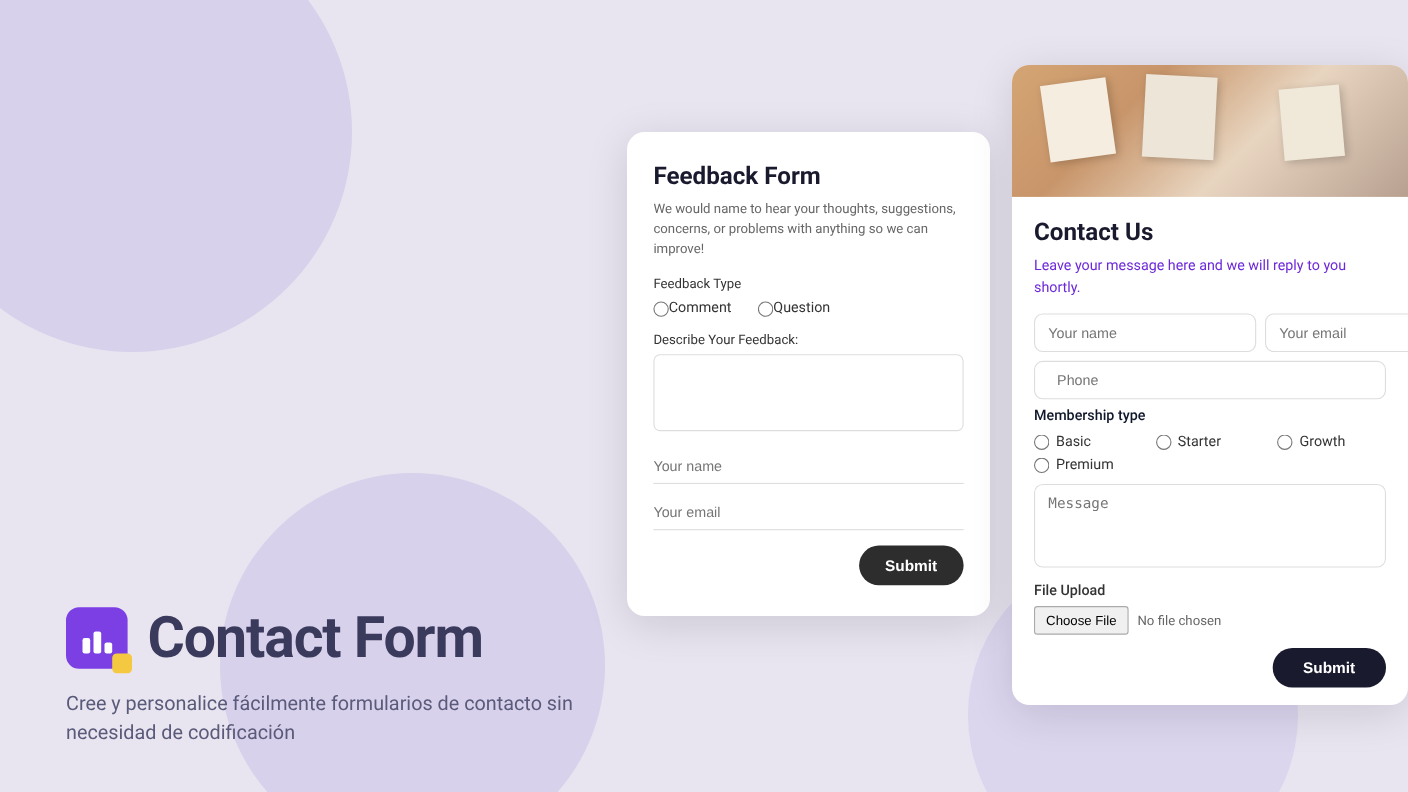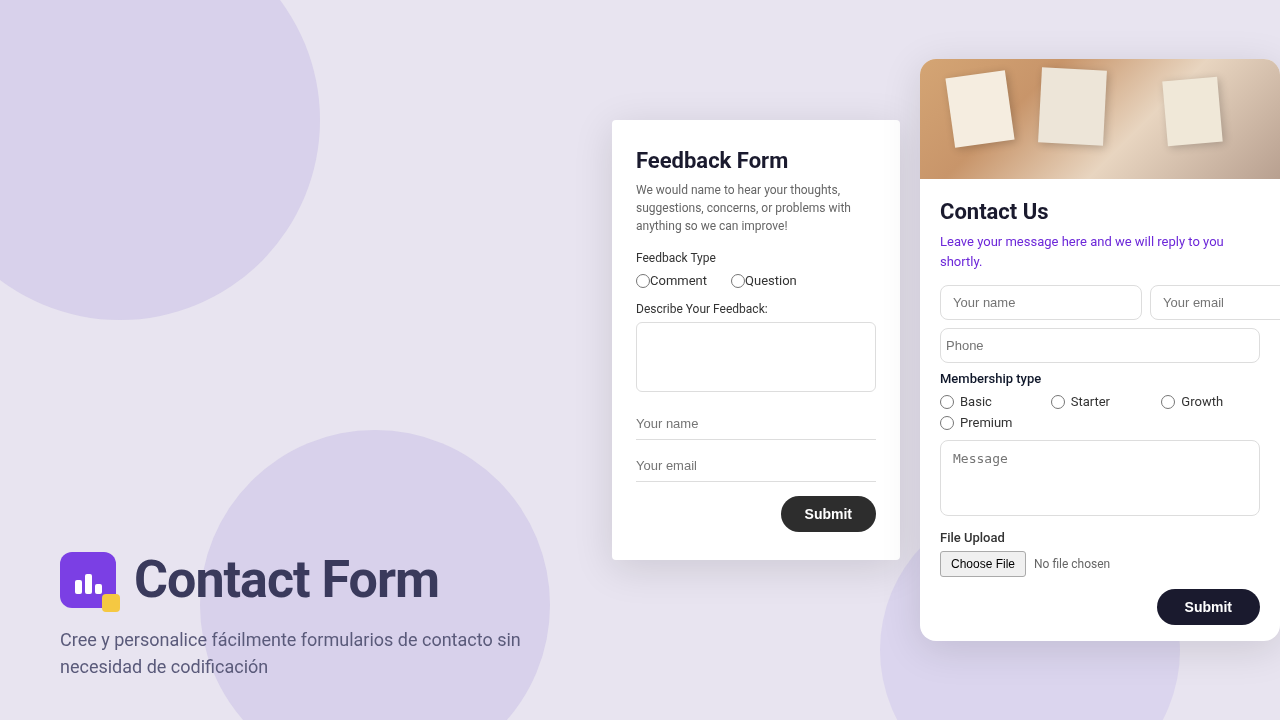--- a/index.html
+++ b/index.html
@@ -106,23 +106,23 @@
 
     .brand-subtitle {
       font-size: 18px;
       color: #5a5a7a;
       line-height: 1.5;
       max-width: 500px;
     }
 
     
     .feedback-card {
-      width: 288px;
+      width: 330px;
       background: white;
-      border-radius: 4px;
+      border-radius: 16px;
       padding: 28px 24px;
       box-shadow: 0 8px 40px rgba(0,0,0,0.12);
       margin-right: 20px;
       flex-shrink: 0;
       align-self: center;
       margin-top: -40px;
     }
 
     .feedback-card h2 {
       font-size: 22px;
@@ -287,21 +287,21 @@
       padding: 9px 12px;
       font-size: 13px;
       color: #999;
       outline: none;
     }
 
     .contact-input-full {
       width: 100%;
       border: 1px solid #ddd;
       border-radius: 8px;
-      padding: 9px 5px;
+      padding: 9px 20px;
       font-size: 13px;
       color: #999;
       outline: none;
       margin-bottom: 8px;
       display: block;
     }
 
     .membership-label {
       font-size: 13px;
       color: #0f172a;

